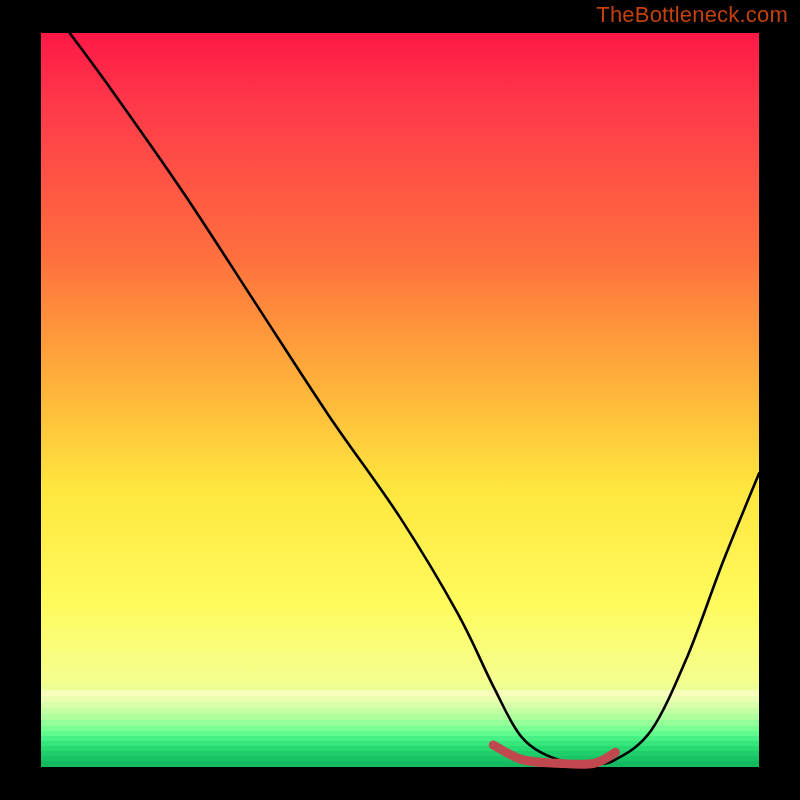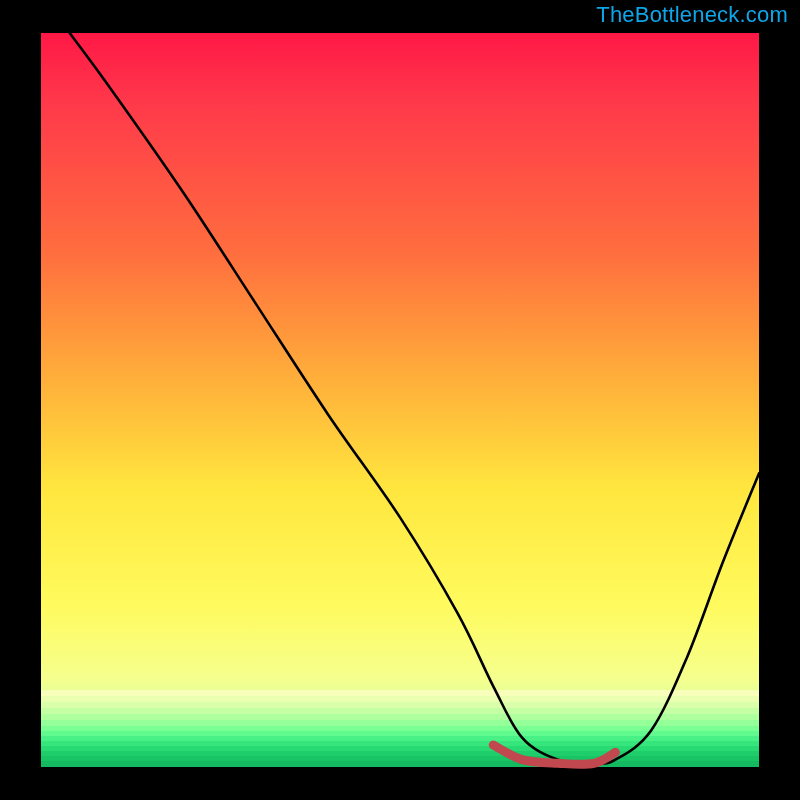--- a/index.html
+++ b/index.html
@@ -13,21 +13,21 @@
   }
   .container {
     position: relative;
     width: 800px;
     height: 800px;
   }
   .watermark {
     position: absolute;
     top: 2px;
     right: 12px;
-    color: #0ea5e9;
+    color: #c2410c;
     font-size: 22px;
     font-weight: 400;
     z-index: 3;
     letter-spacing: 0.2px;
   }
   svg.chart {
     position: absolute;
     top: 0;
     left: 0;
   }

